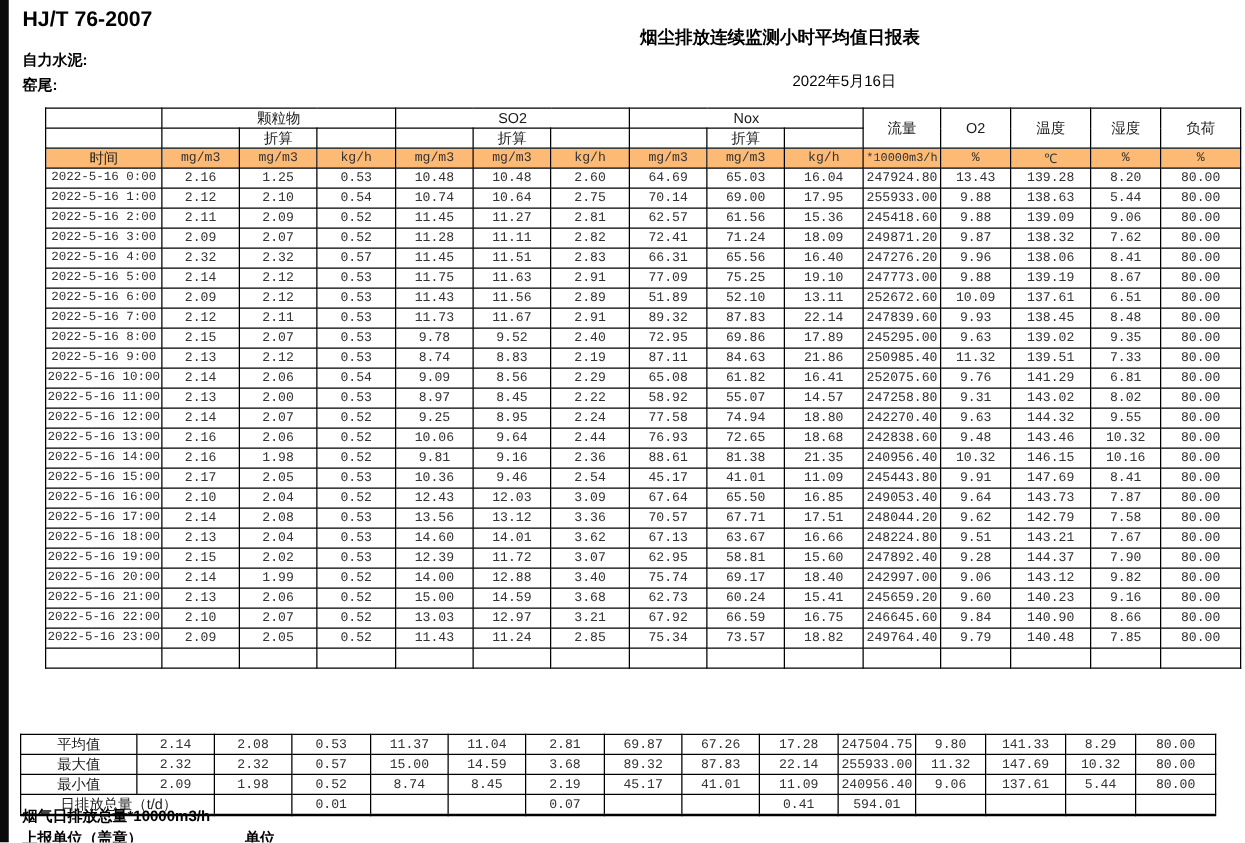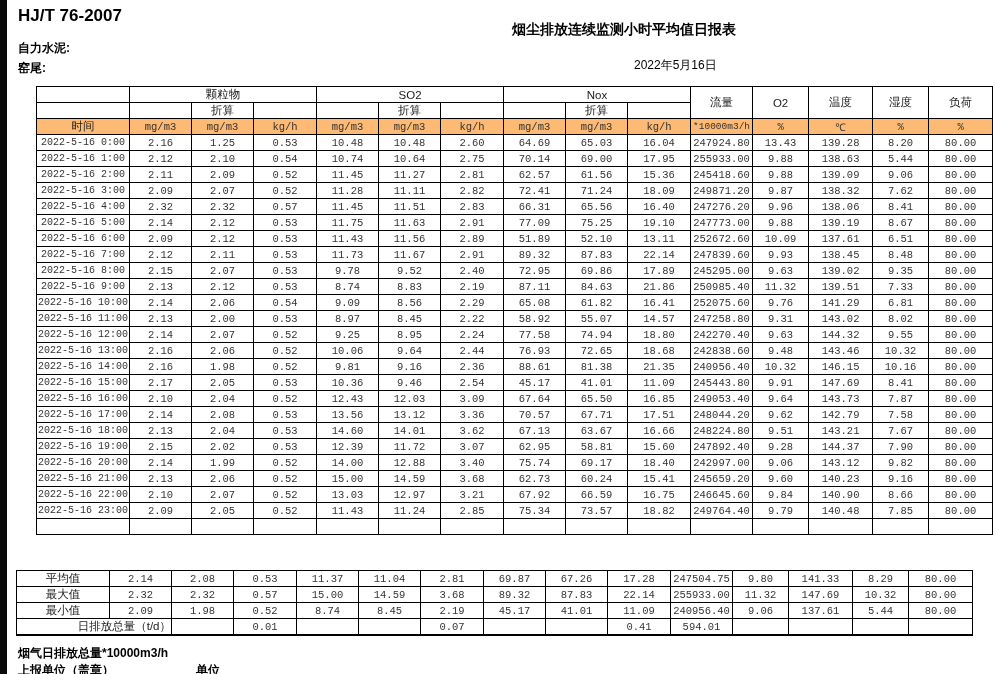--- a/index.html
+++ b/index.html
@@ -11,32 +11,32 @@
   .edge-strip { position:absolute; left:0; top:0; width:7px; height:674px; background:#0a0a0a; }
   .standard  { position:absolute; left:18px; top:6px;  font-size:17px; font-weight:bold; }
   .title     { position:absolute; left:624px; top:21px; transform:translateX(-50%);
                font-size:14px; font-weight:bold; white-space:nowrap; }
   .company   { position:absolute; left:18px; top:40px; font-size:12px; font-weight:bold; }
   .kiln      { position:absolute; left:18px; top:60px; font-size:12px; font-weight:bold; }
   .date      { position:absolute; left:601px; top:57px; font-size:12px;margin-left:33px; }
 
   table { border-collapse:collapse; table-layout:fixed; width:956px; background:#fff; }
   .main-table    { position:absolute; left:16px; top:86px;margin-left:20px; }
-  .summary-table { position:absolute; left:16px; top:570px; border-bottom:2px solid #000; }
+  .summary-table { position:absolute; left:16px; top:587px; border-bottom:2px solid #000; }
 
   td {
     border:1px solid #000; text-align:center; vertical-align:middle;
     height:16px; padding:0; overflow:hidden; white-space:nowrap;
     font-family:"Liberation Mono","DejaVu Sans Mono",monospace;
     font-size:10.5px; color:#333;
   }
   .summary-table td { height:13px; }
   .cn   { font-family:"Liberation Sans",sans-serif; font-size:11.5px; color:#1a1a1a; }
   .time { font-size:10px; }
-  .left { text-align:right; padding-left:2px; }
+  .left { text-align:center; padding-left:2px; }
   .fit  { font-size:9.5px; }
   .green { background:#ccffcc; }
 
   .footer-1 { position:absolute; left:18px; top:645px; font-size:12px; font-weight:bold; }
   .footer-2 { position:absolute; left:18px; top:662px; font-size:12px; font-weight:bold; }
   .footer-3 { position:absolute; left:196px; top:662px; font-size:12px; font-weight:bold; }
 </style>
 </head>
 <body>
 

